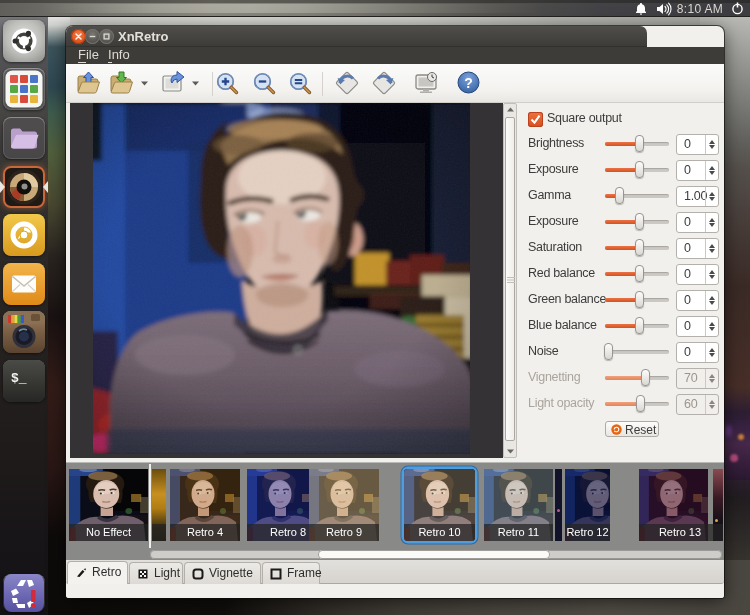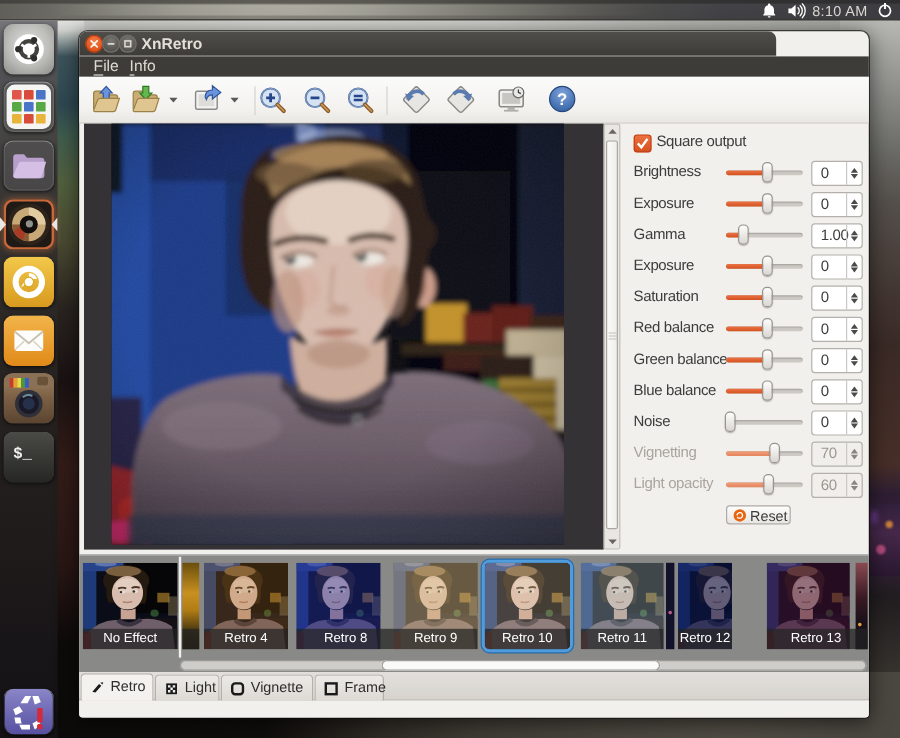--- a/index.html
+++ b/index.html
@@ -675,21 +675,21 @@
           <circle cx="37.7" cy="23.9" r="1" fill="#33302c"></circle>
 <path d="M29.5 32.5 Q33 33.8 36.5 32.3" stroke="#b08270" stroke-width="1.4" fill="none"></path>
 <path d="M28 38 Q33 41 39 38 L39 47 L28 47 Z" fill="#c8a393"></path>
 <path d="M2 60 Q14 46 27 48 Q30 51.5 34 51.5 Q39 51.5 42 47 Q56 45 66 53 L68 72 L0 72 Z" fill="#6e5f6b"></path>
 <path d="M26 48 Q34 55 43 47" stroke="#3a3240" stroke-width="3.5" fill="none"></path>
 <rect x="0" y="58" width="6" height="14" fill="#8c2125" opacity=".9"></rect>
 </svg>
         <div style="position:absolute;left:0;top:0;width:70px;height:72px;background:#2330a8;opacity:0.42"></div>
         <div class="tlabel">Retro 8</div>
       </div>
-<div class="thumb" style="left:262px;width:70px;">
+<div class="thumb" style="left:243px;width:70px;">
         <svg width="70" height="72" viewBox="0 0 70 72" style="position:absolute;left:0;top:0">
 <rect width="70" height="72" fill="#0a0d18"></rect>
 <rect x="0" y="0" width="10" height="58" fill="#1e3a78"></rect>
 <rect x="0" y="0" width="30" height="7" fill="#27448a"></rect>
 <ellipse cx="17" cy="1" rx="8" ry="2" fill="#9fb0d8" opacity=".45"></ellipse>
 <rect x="32" y="0" width="38" height="42" fill="#060608"></rect>
 <rect x="55" y="25" width="9" height="8" fill="#a87c28" opacity=".7"></rect>
 <rect x="63" y="28" width="7" height="16" fill="#90805e" opacity=".45"></rect>
 <circle cx="53" cy="42" r="3" fill="#3a6a34" opacity=".7"></circle>
 <rect x="46" y="46" width="24" height="26" fill="#140f14"></rect>

